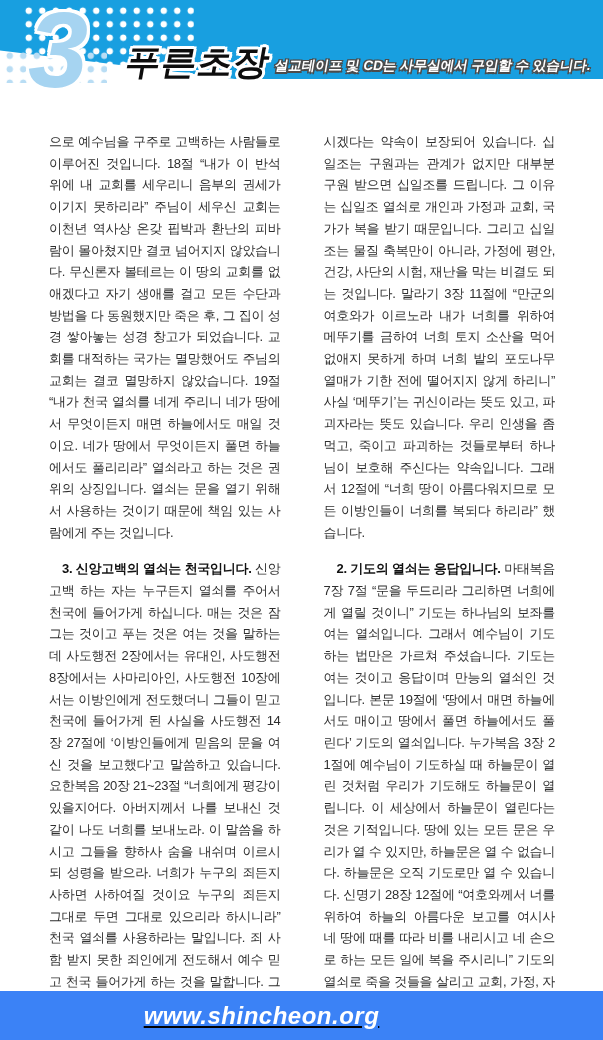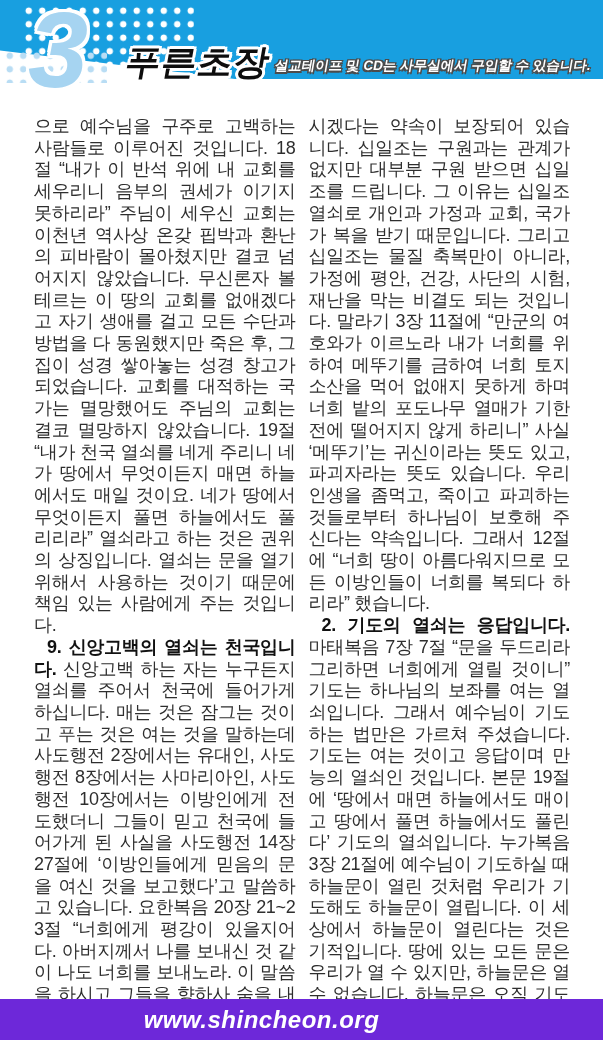--- a/index.html
+++ b/index.html
@@ -93,40 +93,41 @@
     top: 116px; left: 34px;
     width: 536px;
     display: flex;
     gap: 13px;
   }
   .col {
     flex: 1 1 0;
     min-width: 0;
   }
   .para {
-    margin: 0;
-    font-size: 18px;
+    margin: 15px;
+    font-size: 13px;
     line-height: 21.7px;
     letter-spacing: -0.3px;
     color: #2e2e2e;
     text-align: justify;
     word-break: break-all;
   }
   .para.indent { text-indent: 13px; }
   .heading { font-weight: bold; color: #111; }
 
   
   .footer {
     position: absolute;
     left: 0; bottom: 0;
-    width: 603px; height: 41px;
-    background: #6d28d9;
+    width: 603px; height: 49px;
+    background: #3b82f6;
     display: flex;
     align-items: center;
     justify-content: center;
+    text-decoration: underline;
   }
   .footer-url {
     font-size: 24px;
     font-weight: bold;
     font-style: italic;
     color: #ffffff;
     transform: translateX(-40px);
     letter-spacing: 0.5px;
   }
 </style>
@@ -143,21 +144,21 @@
     <h1 class="title">푸른초장</h1>
     <div class="notice">설교테이프 및 CD는 사무실에서 구입할 수 있습니다.</div>
   </header>
 
   <main class="body">
     <div class="col">
       <p class="para">
         <span>으로 예수님을 구주로 고백하는 사람들로 이루어진 것입니다. 18절 “내가 이 반석 위에 내 교회를 세우리니 음부의 권세가 이기지 못하리라” 주님이 세우신 교회는 이천년 역사상 온갖 핍박과 환난의 피바람이 몰아쳤지만 결코 넘어지지 않았습니다. 무신론자 볼테르는 이 땅의 교회를 없애겠다고 자기 생애를 걸고 모든 수단과 방법을 다 동원했지만 죽은 후, 그 집이 성경 쌓아놓는 성경 창고가 되었습니다. 교회를 대적하는 국가는 멸망했어도 주님의 교회는 결코 멸망하지 않았습니다. 19절 “내가 천국 열쇠를 네게 주리니 네가 땅에서 무엇이든지 매면 하늘에서도 매일 것이요. 네가 땅에서 무엇이든지 풀면 하늘에서도 풀리리라” 열쇠라고 하는 것은 권위의 상징입니다. 열쇠는 문을 열기 위해서 사용하는 것이기 때문에 책임 있는 사람에게 주는 것입니다.</span>
       </p>
       <p class="para indent">
-        <span class="heading">9. 신앙고백의 열쇠는 천국입니다.</span>
+        <span class="heading">3. 신앙고백의 열쇠는 천국입니다.</span>
         <span>신앙고백 하는 자는 누구든지 열쇠를 주어서 천국에 들어가게 하십니다. 매는 것은 잠그는 것이고 푸는 것은 여는 것을 말하는데 사도행전 2장에서는 유대인, 사도행전 8장에서는 사마리아인, 사도행전 10장에서는 이방인에게 전도했더니 그들이 믿고 천국에 들어가게 된 사실을 사도행전 14장 27절에 ‘이방인들에게 믿음의 문을 여신 것을 보고했다’고 말씀하고 있습니다. 요한복음 20장 21~23절 “너희에게 평강이 있을지어다. 아버지께서 나를 보내신 것 같이 나도 너희를 보내노라. 이 말씀을 하시고 그들을 향하사 숨을 내쉬며 이르시되 성령을 받으라. 너희가 누구의 죄든지 사하면 사하여질 것이요 누구의 죄든지 그대로 두면 그대로 있으리라 하시니라” 천국 열쇠를 사용하라는 말입니다. 죄 사함 받지 못한 죄인에게 전도해서 예수 믿고 천국 들어가게 하는 것을 말합니다. 그러므로 열쇠는 예수 그리스도를 구주로 고백한 사람들에게만 주는 것입니다. 마찬가지로 천국 열쇠 있으면 남도 들어갈 수 있게 합니다. 그래서 오순절날 베드로가 이 천국 열쇠 사용해서 천국문을 열고 하루에 삼천명이 천국에 들어갈 자격을 얻었고, 고넬료의 가정에서도 이방인들에게 천국의 문을 열어주기 위해서 이 열쇠를 베드로가 사용했습니다. 그러므로 우리가 그리스도 안에서 복음을 전하는 것이 바로 천국의 열쇠를 사용하는 것입니다.</span>
       </p>
 
     </div>
     <div class="col">
       <p class="para">
         <span>시겠다는 약속이 보장되어 있습니다. 십일조는 구원과는 관계가 없지만 대부분 구원 받으면 십일조를 드립니다. 그 이유는 십일조 열쇠로 개인과 가정과 교회, 국가가 복을 받기 때문입니다. 그리고 십일조는 물질 축복만이 아니라, 가정에 평안, 건강, 사단의 시험, 재난을 막는 비결도 되는 것입니다. 말라기 3장 11절에 “만군의 여호와가 이르노라 내가 너희를 위하여 메뚜기를 금하여 너희 토지 소산을 먹어 없애지 못하게 하며 너희 밭의 포도나무 열매가 기한 전에 떨어지지 않게 하리니” 사실 ‘메뚜기’는 귀신이라는 뜻도 있고, 파괴자라는 뜻도 있습니다. 우리 인생을 좀먹고, 죽이고 파괴하는 것들로부터 하나님이 보호해 주신다는 약속입니다. 그래서 12절에 “너희 땅이 아름다워지므로 모든 이방인들이 너희를 복되다 하리라” 했습니다.</span>
       </p>
       <p class="para indent">
         <span class="heading">2. 기도의 열쇠는 응답입니다.</span>

